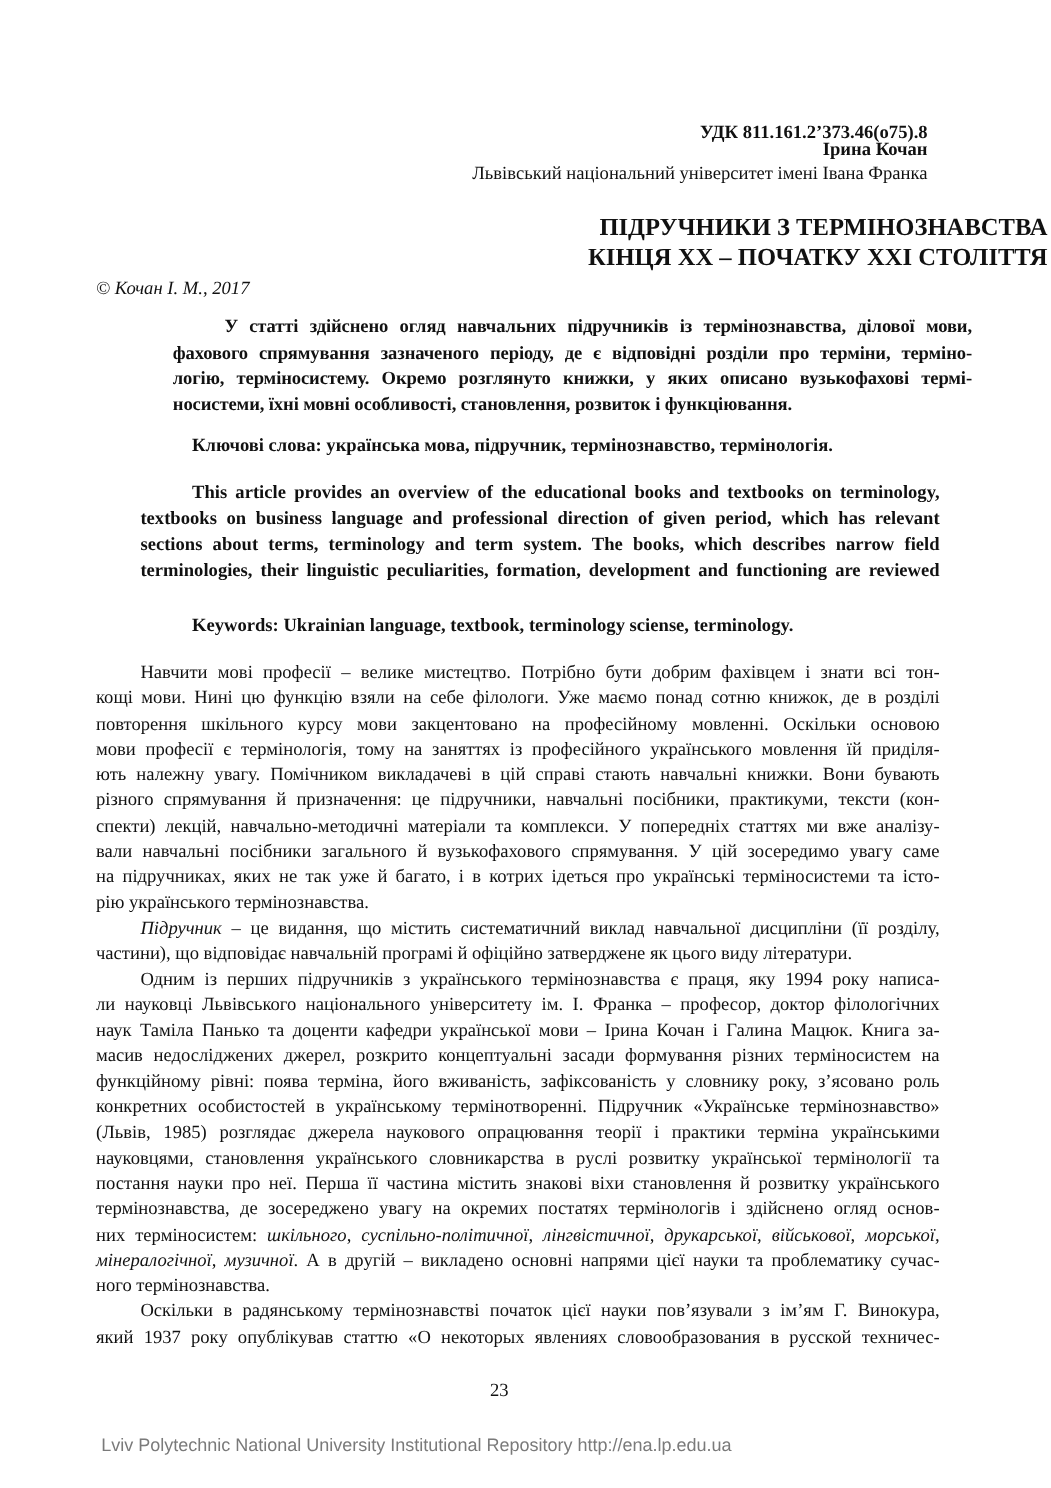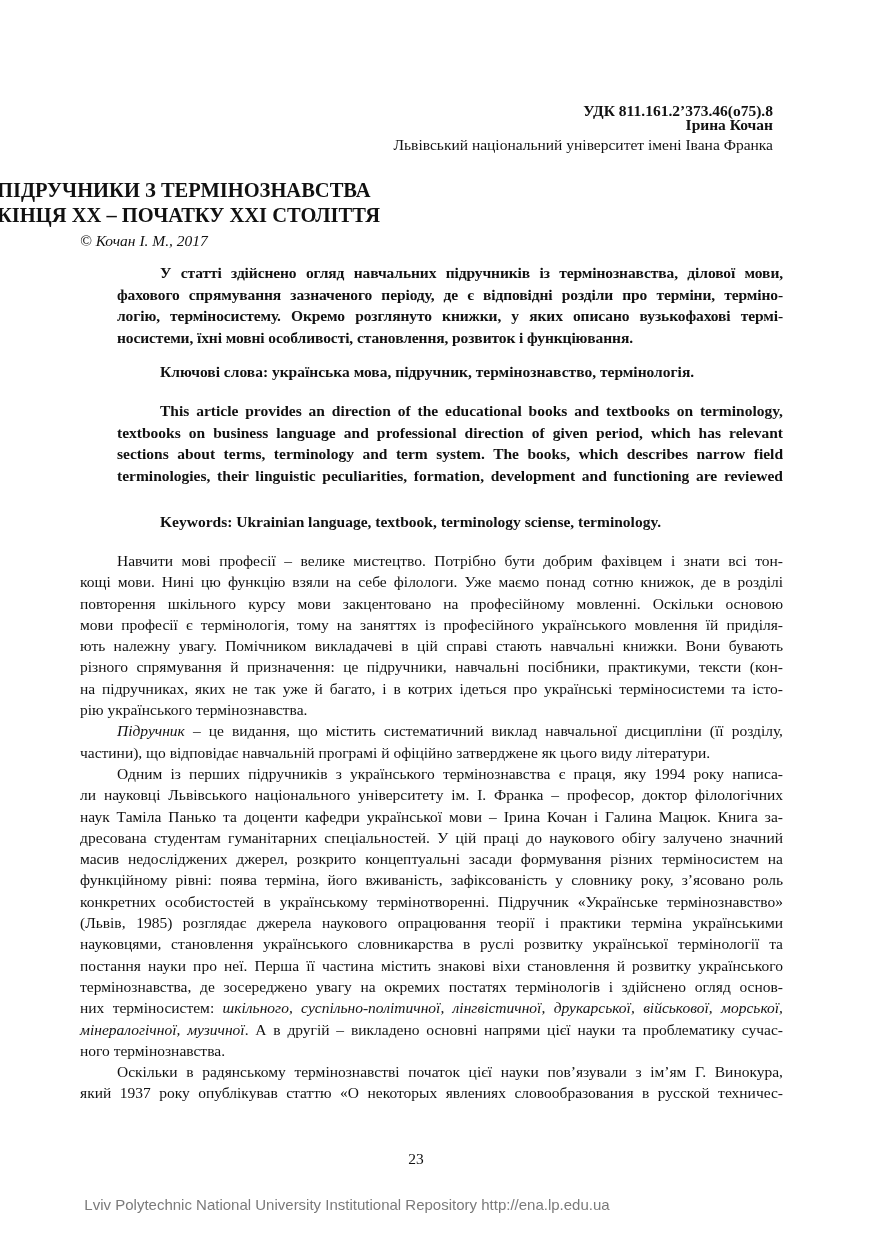--- a/index.html
+++ b/index.html
@@ -2,31 +2,31 @@
 <html><head>
 <meta charset="utf-8">
 <style>
   html, body { margin: 0; padding: 0; background: #ffffff; }
   body { width: 876px; height: 1240px; position: relative; overflow: hidden;
          font-family: "Liberation Serif", "DejaVu Serif", serif; color: #111; }
   .abs { position: absolute; }
   .udk { top: 78px; right: 103px; font-weight: bold; font-size: 15.5px; margin-top: 24px; }
   .author { top: 116px; right: 103px; font-weight: bold; font-size: 15.5px; }
   .affil { top: 136px; right: 103px; font-size: 15.5px; }
-  .title { top: 178px; left: 0; width: 876px; text-align: left; font-weight: bold;
+  .title { top: 178px; left: 0; width: 876px; text-align: right; font-weight: bold;
            font-size: 20.5px; line-height: 25px; }
   .title div { transform: translateX(-3px); }
   .copy { top: 232px; left: 80px; font-style: italic; font-size: 15.5px; }
   .block { left: 117px; width: 666px; }
   .line { height: 21px; line-height: 21px; font-size: 15.5px; white-space: nowrap;
           text-align: justify; text-align-last: justify; overflow: visible; }
   .line.last { text-align-last: left; }
   .line.indent { padding-left: 43px; }
   .bold { font-weight: bold; }
-  .abstract-uk { top: 262px; }
+  .abstract-uk { top: 262px; margin-left: 27px; }
   .abstract-uk .line { height: 21.5px; line-height: 21.5px; letter-spacing: -0.1px; }
   .kw-uk { top: 361px; }
   .abstract-en { top: 400px; }
   .abstract-en .line { height: 21.5px; line-height: 21.5px; }
   .kw-en { top: 511px; }
   .body-text { top: 550px; left: 80px; width: 703px; }
   .body-text .line { height: 21.3px; line-height: 21.3px; }
   .body-text .line.indent { padding-left: 37px; }
   i, .it { font-style: italic; }
   .pagenum { top: 1150px; left: 0; width: 832px; text-align: center; font-size: 15.5px; }
@@ -52,48 +52,49 @@
   <div class="line">фахового спрямування зазначеного періоду, де є відповідні розділи про терміни, терміно-</div>
   <div class="line">логію, терміносистему. Окремо розглянуто книжки, у яких описано вузькофахові термі-</div>
   <div class="line last">носистеми, їхні мовні особливості, становлення, розвиток і функціювання.</div>
 </div>
 
 <div class="abs block kw-uk bold">
   <div class="line last indent">Ключові слова: українська мова, підручник, термінознавство, термінологія.</div>
 </div>
 
 <div class="abs block abstract-en bold">
-  <div class="line indent">This article provides an direction of the educational books and textbooks on terminology,</div>
+  <div class="line indent">This article provides an overview of the educational books and textbooks on terminology,</div>
   <div class="line">textbooks on business language and professional direction of given period, which has relevant</div>
   <div class="line">sections about terms, terminology and term system. The books, which describes narrow field</div>
   <div class="line">terminologies, their linguistic peculiarities, formation, development and functioning are reviewed</div>
 </div>
 
 <div class="abs block kw-en bold">
   <div class="line last indent">Keywords: Ukrainian language, textbook, terminology sciense, terminology.</div>
 </div>
 
 <div class="abs body-text">
 
   <div class="line indent">Навчити мові професії – велике мистецтво. Потрібно бути добрим фахівцем і знати всі тон-</div>
   <div class="line">кощі мови. Нині цю функцію взяли на себе філологи. Уже маємо понад сотню книжок, де в розділі</div>
   <div class="line">повторення шкільного курсу мови закцентовано на професійному мовленні. Оскільки основою</div>
   <div class="line">мови професії є термінологія, тому на заняттях із професійного українського мовлення їй приділя-</div>
   <div class="line">ють належну увагу. Помічником викладачеві в цій справі стають навчальні книжки. Вони бувають</div>
   <div class="line">різного спрямування й призначення: це підручники, навчальні посібники, практикуми, тексти (кон-</div>
+  <div class="line">спекти) лекцій, навчально-методичні матеріали та комплекси. У попередніх статтях ми вже аналізу-</div>
+  <div class="line">вали навчальні посібники загального й вузькофахового спрямування. У цій зосередимо увагу саме</div>
   <div class="line">на підручниках, яких не так уже й багато, і в котрих ідеться про українські терміносистеми та істо-</div>
   <div class="line last">рію українського термінознавства.</div>
 
   <div class="line indent"><span class="it">Підручник</span><span> – це видання, що містить систематичний виклад навчальної дисципліни (її розділу,</span></div>
   <div class="line last">частини), що відповідає навчальній програмі й офіційно затверджене як цього виду літератури.</div>
 
   <div class="line indent">Одним із перших підручників з українського термінознавства є праця, яку 1994 року написа-</div>
   <div class="line">ли науковці Львівського національного університету ім. І. Франка – професор, доктор філологічних</div>
   <div class="line">наук Таміла Панько та доценти кафедри української мови – Ірина Кочан і Галина Мацюк. Книга за-</div>
-  <div class="line">дресована студентам гуманітарних спеціальностей. У цій праці до наукового обігу залучено значний</div>
   <div class="line">масив недосліджених джерел, розкрито концептуальні засади формування різних терміносистем на</div>
   <div class="line">функційному рівні: поява терміна, його вживаність, зафіксованість у словнику року, з’ясовано роль</div>
   <div class="line">конкретних особистостей в українському термінотворенні. Підручник «Українське термінознавство»</div>
   <div class="line">(Львів, 1985) розглядає джерела наукового опрацювання теорії і практики терміна українськими</div>
   <div class="line">науковцями, становлення українського словникарства в руслі розвитку української термінології та</div>
   <div class="line">постання науки про неї. Перша її частина містить знакові віхи становлення й розвитку українського</div>
   <div class="line">термінознавства, де зосереджено увагу на окремих постатях термінологів і здійснено огляд основ-</div>
   <div class="line"><span>них терміносистем: </span><span class="it">шкільного, суспільно-політичної, лінгвістичної, друкарської, військової, морської,</span></div>
   <div class="line"><span class="it">мінералогічної, музичної</span><span>. А в другій – викладено основні напрями цієї науки та проблематику сучас-</span></div>
   <div class="line last">ного термінознавства.</div>

